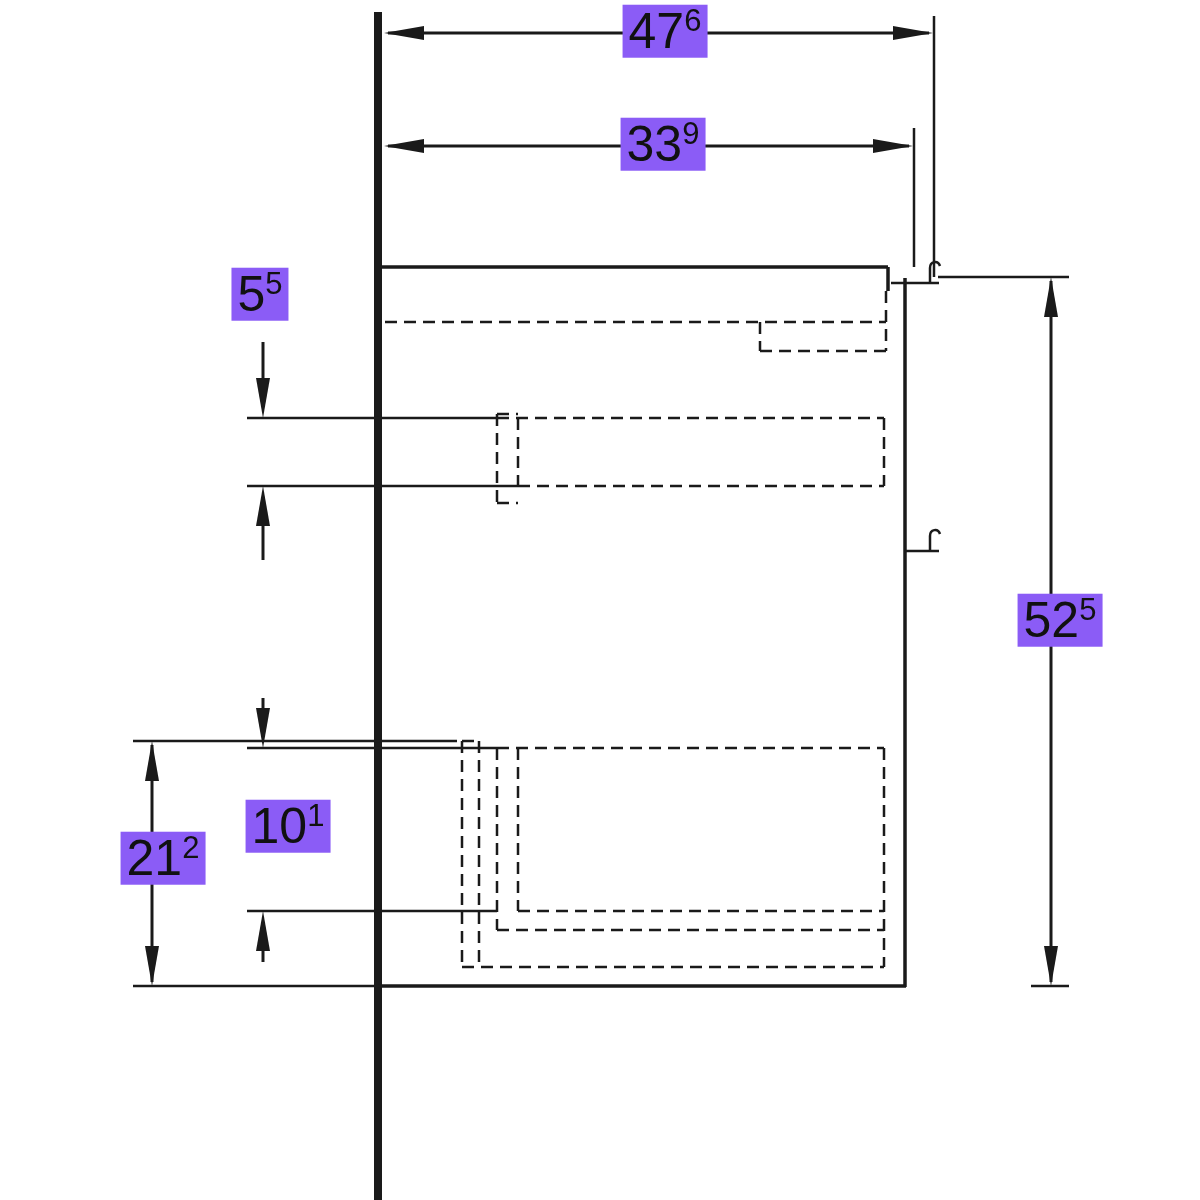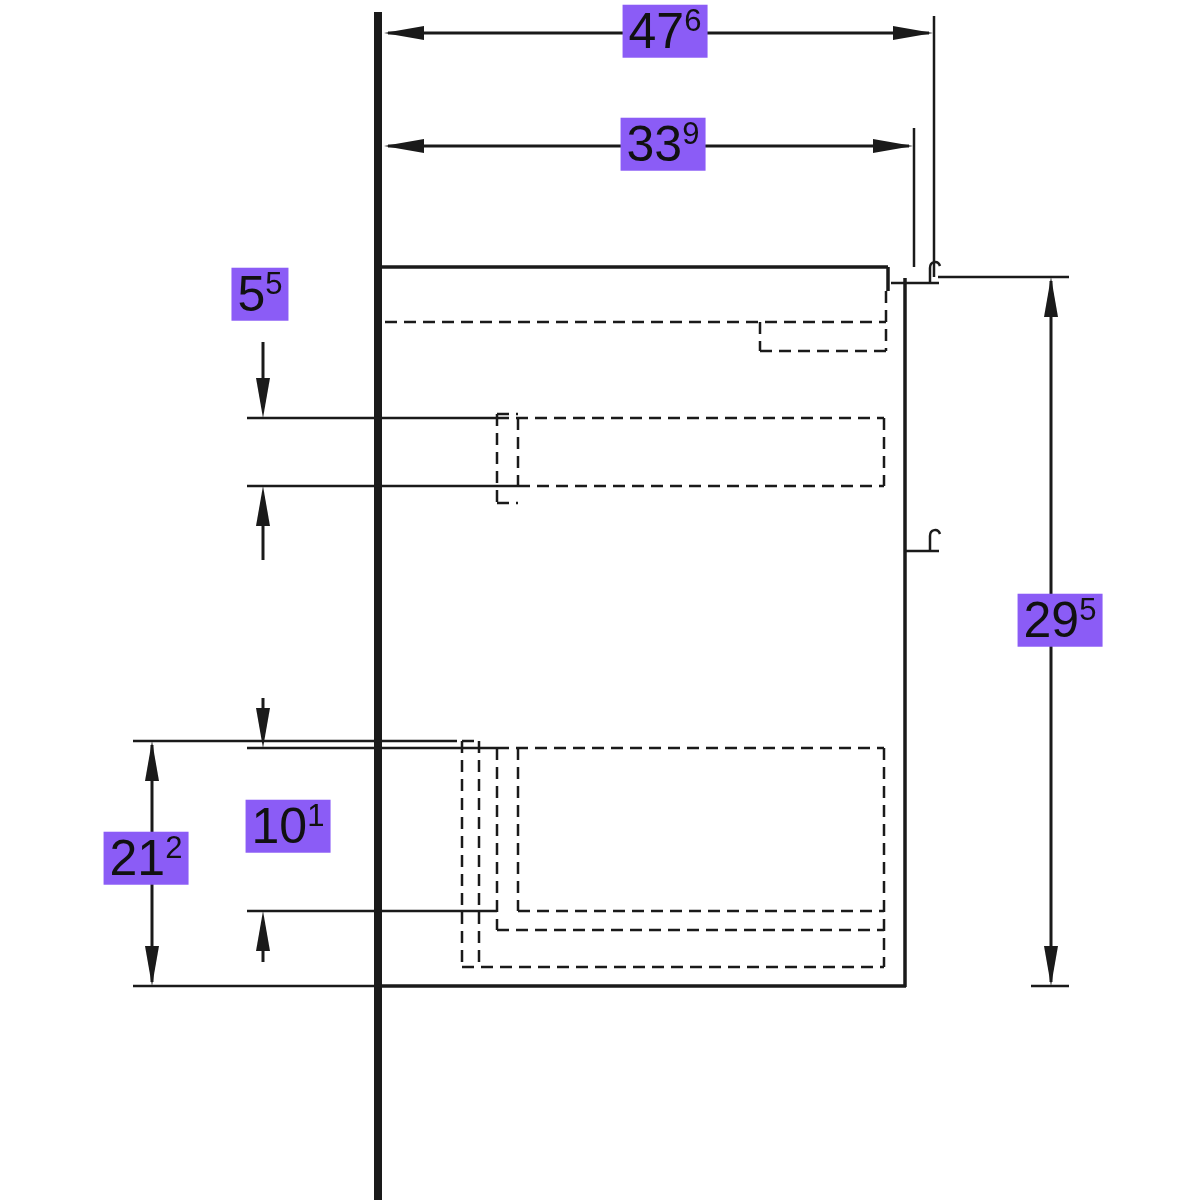--- a/index.html
+++ b/index.html
@@ -144,19 +144,19 @@
     </g>
 
   </svg>
 
   <div class="dim-label" style="left:665px;top:31px"><span class="main">47</span><span class="sup">6</span></div>
 
   <div class="dim-label" style="left:663px;top:144px"><span class="main">33</span><span class="sup">9</span></div>
 
   <div class="dim-label" style="left:260px;top:294px"><span class="main">5</span><span class="sup">5</span></div>
 
-  <div class="dim-label" style="left:1060px;top:620px"><span class="main">29</span><span class="sup">5</span></div>
+  <div class="dim-label" style="left:1060px;top:620px"><span class="main">52</span><span class="sup">5</span></div>
 
-  <div class="dim-label" style="left:146px;top:858px"><span class="main">21</span><span class="sup">2</span></div>
+  <div class="dim-label" style="left:163px;top:858px"><span class="main">21</span><span class="sup">2</span></div>
 
   <div class="dim-label" style="left:288px;top:826px"><span class="main">10</span><span class="sup">1</span></div>
 
 </div>
 
 </body></html>

